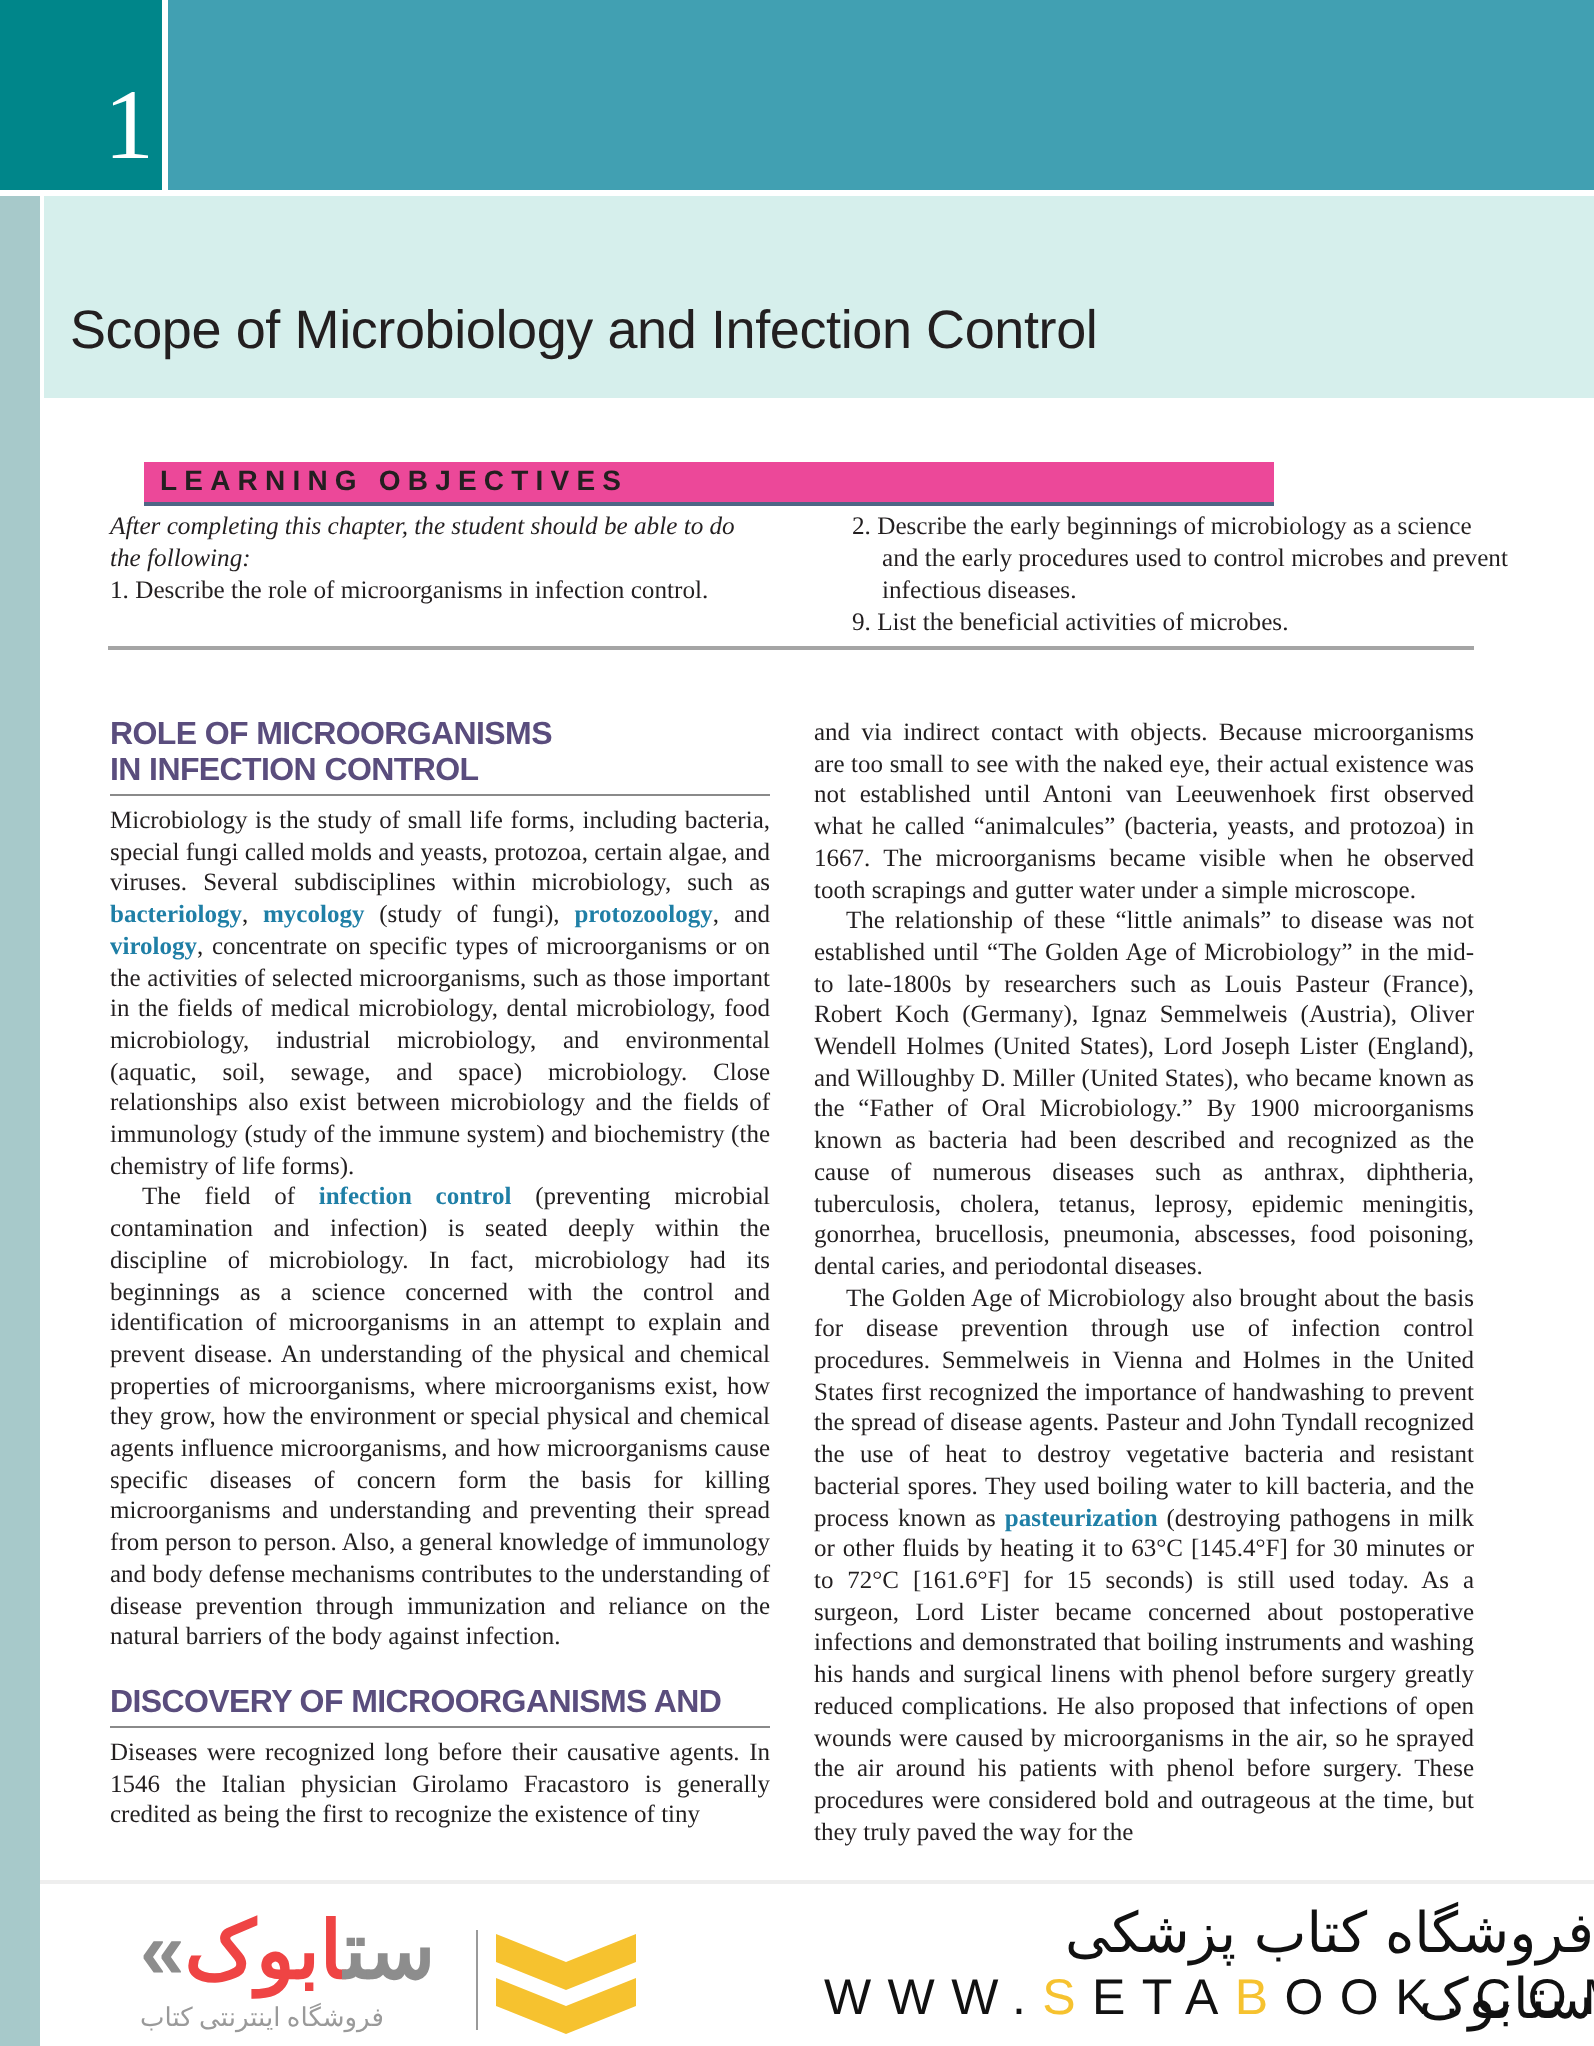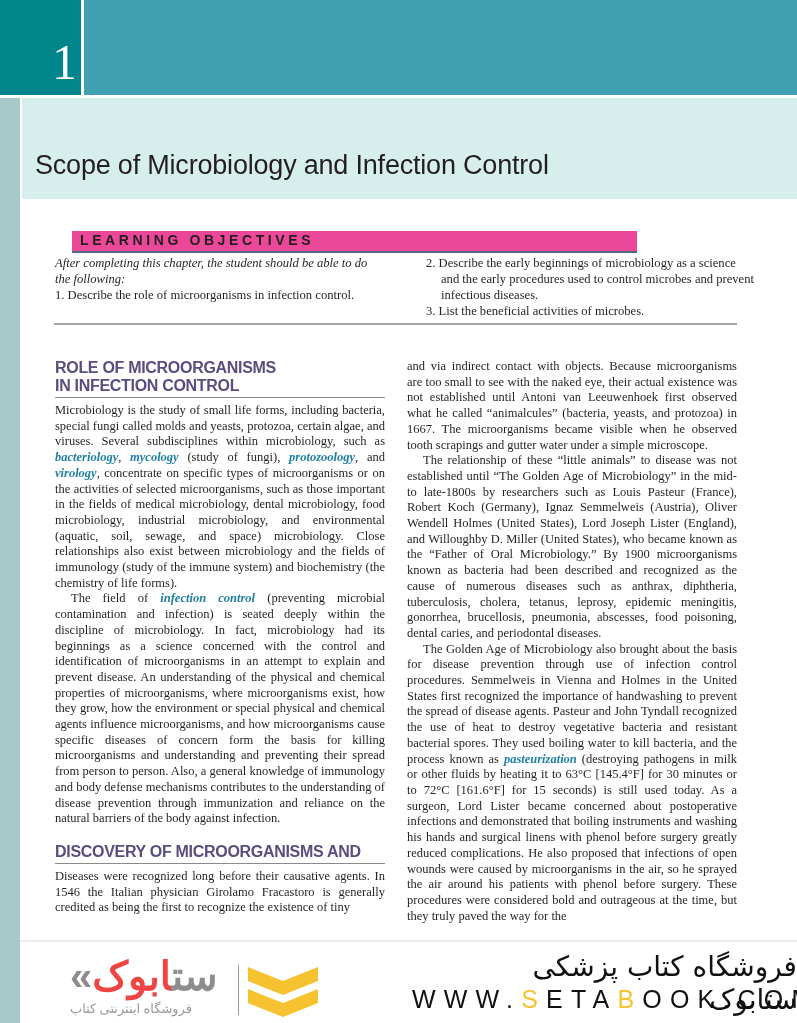--- a/index.html
+++ b/index.html
@@ -19,21 +19,21 @@
   .lo-intro { font-style:italic; }
   .lo-item { padding-left:15px; text-indent:-15px; }
   .lo-rule { position:absolute; left:54px; top:323px; width:683px; height:2px; background:#a5a5a5; }
 
   .col { position:absolute; font-size:12.5px; line-height:15.7px; text-align:justify; }
   .col-left { left:55px; top:359px; width:330px; }
   .col-right { left:407px; top:359px; width:330px; }
   .col p { margin:0; }
   .col p.indent { text-indent:16px; }
   .sec-head { font-family:"Liberation Sans", sans-serif; font-weight:bold; font-size:16px; line-height:18px; color:#5a4d7d; text-transform:uppercase; border-bottom:1.5px solid #8a8a8a; padding-bottom:2px; margin:0 0 5px 0; letter-spacing:-0.3px; }
-  .kw { color:#1f7fa6; font-weight:bold;font-style:italic; }
+  .kw { color:#1f7fa6; font-weight:bold; }
   .sec2 { margin-top:16px; }
 
   .footer-fade { position:absolute; left:20px; right:0; top:940px; height:2px; background:#eeeeee; }
   .brand-left { position:absolute; left:60px; top:955px; height:62px; width:270px; }
   .brand-logo-text { position:absolute; left:10px; top:0; font-family:"Liberation Sans", sans-serif; font-size:40px; font-weight:bold; line-height:42px; }
   .brand-logo-gray { color:#8d8d8d; }
   .brand-logo-yellow { color:#ef4444; }
   .brand-sub { position:absolute; left:10px; top:46px; font-family:Liberation Serif, serif; font-size:13px; color:#9a9a9a; direction:rtl; }
   .brand-divider { position:absolute; left:178px; top:10px; width:1px; height:50px; background:#9a9a9a; }
   .brand-chevron { position:absolute; left:188px; top:4px; }
@@ -54,21 +54,21 @@
 
 <div class="lo-bar">
   <span class="lo-title">LEARNING OBJECTIVES</span>
 </div>
 <div class="lo-col lo-left">
   <div class="lo-intro">After completing this chapter, the student should be able to do the following:</div>
   <div class="lo-item">1. Describe the role of microorganisms in infection control.</div>
 </div>
 <div class="lo-col lo-right">
   <div class="lo-item">2. Describe the early beginnings of microbiology as a science and the early procedures used to control microbes and prevent infectious diseases.</div>
-  <div class="lo-item">3. List the beneficial activities of microbes.</div>
+  <div class="lo-item">9. List the beneficial activities of microbes.</div>
 </div>
 <div class="lo-rule"></div>
 
 <div class="col col-left">
   <h2 class="sec-head">
     <span>ROLE OF MICROORGANISMS</span><br>
     <span>IN INFECTION CONTROL</span>
   </h2>
   <p><span>Microbiology is the study of small life forms, including bacteria, special fungi called molds and yeasts, protozoa, certain algae, and viruses. Several subdisciplines within microbiology, such as </span><span class="kw">bacteriology</span><span>, </span><span class="kw">mycology</span><span> (study of fungi), </span><span class="kw">protozoology</span><span>, and </span><span class="kw">virology</span><span>, concentrate on specific types of microorganisms or on the activities of selected microorganisms, such as those important in the fields of medical microbiology, dental microbiology, food microbiology, industrial microbiology, and environmental (aquatic, soil, sewage, and space) microbiology. Close relationships also exist between microbiology and the fields of immunology (study of the immune system) and biochemistry (the chemistry of life forms).</span></p>
   <p class="indent"><span>The field of </span><span class="kw">infection control</span><span> (preventing microbial contamination and infection) is seated deeply within the discipline of microbiology. In fact, microbiology had its beginnings as a science concerned with the control and identification of microorganisms in an attempt to explain and prevent disease. An understanding of the physical and chemical properties of microorganisms, where microorganisms exist, how they grow, how the environment or special physical and chemical agents influence microorganisms, and how microorganisms cause specific diseases of concern form the basis for killing microorganisms and understanding and preventing their spread from person to person. Also, a general knowledge of immunology and body defense mechanisms contributes to the understanding of disease prevention through immunization and reliance on the natural barriers of the body against infection.</span></p>

